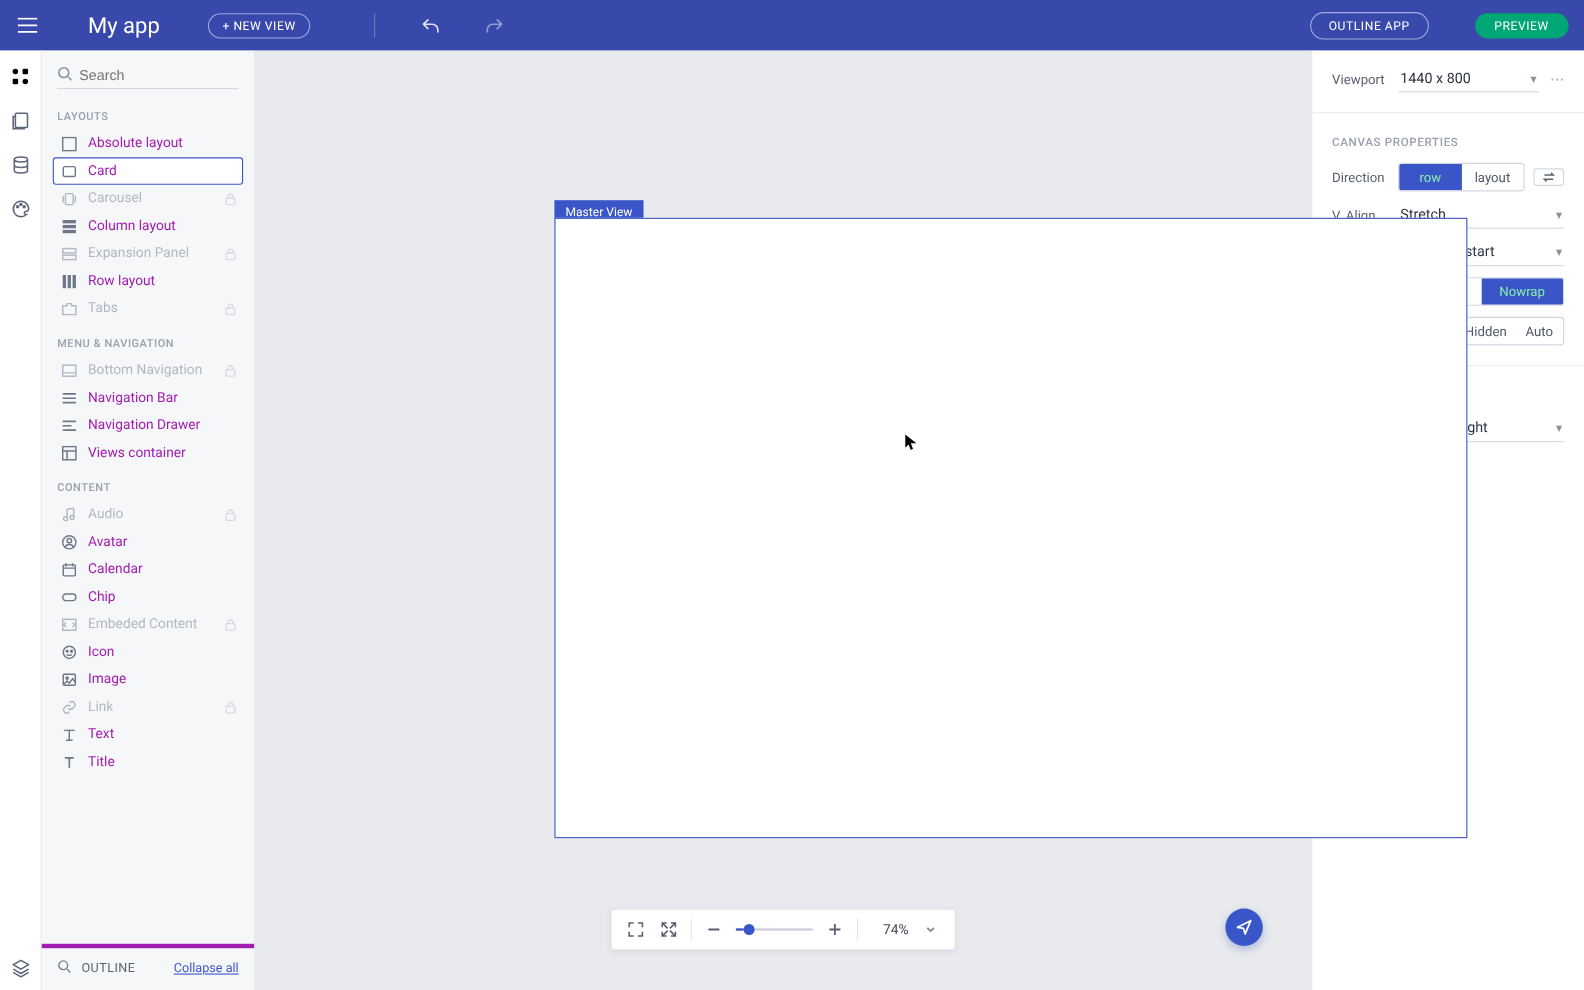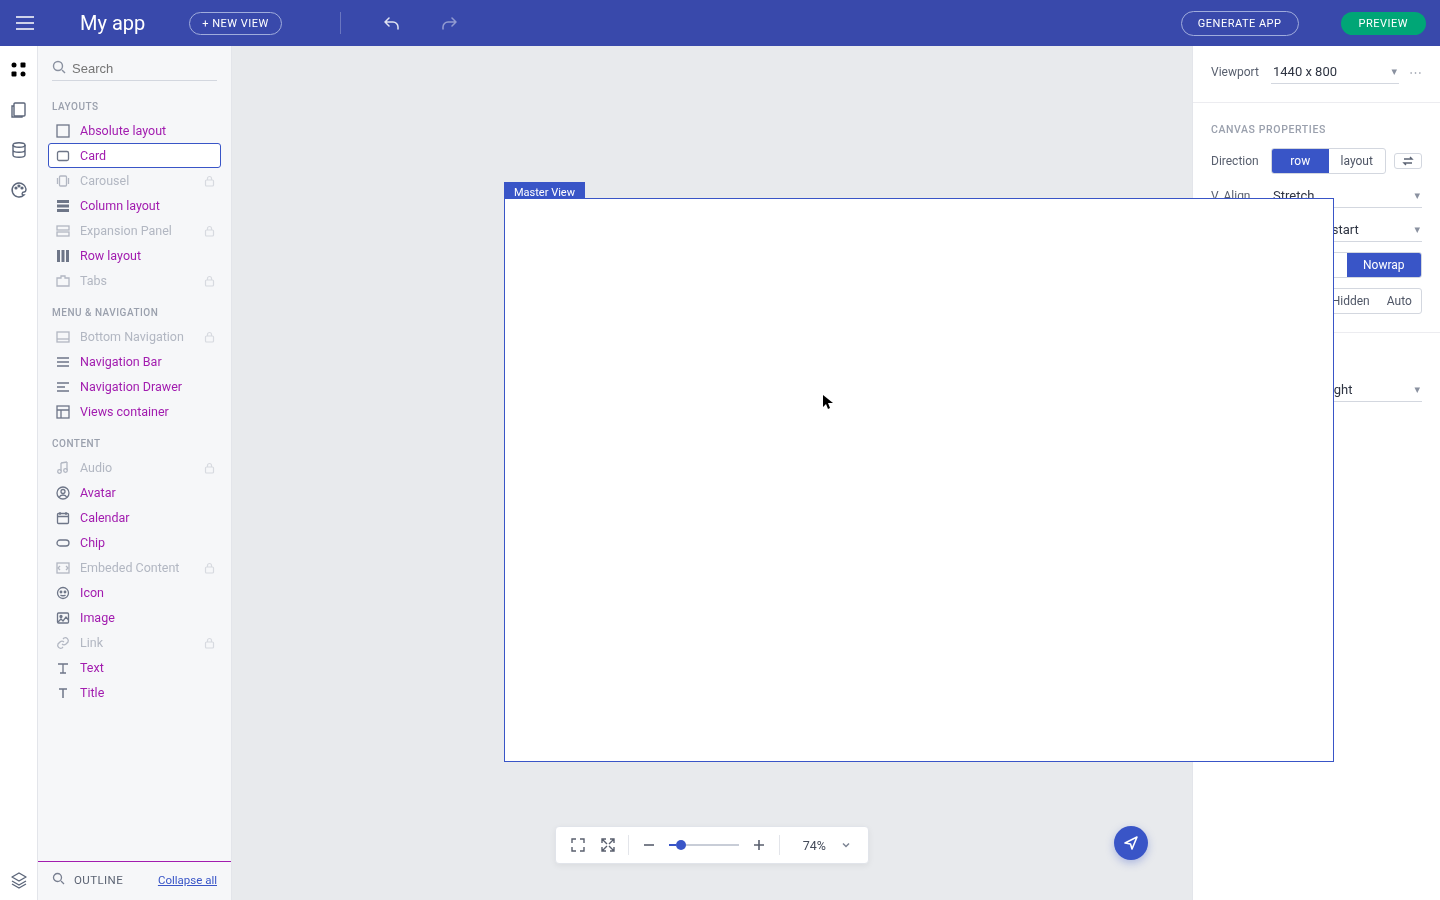--- a/index.html
+++ b/index.html
@@ -34,21 +34,21 @@
 
 .listwrap { flex:1; overflow-y:auto; padding: 0 10px 8px; }
 .section-h { font-size:10px; letter-spacing:.5px; color:#9aa0ad; padding: 14px 4px 6px; font-weight:500;}
 .item { display:flex; align-items:center; height:25px; padding:0 6px; border-radius:2px; cursor:pointer; color:#a21caf; font-size:12.5px;}
 .item .ii { width:18px; height:18px; margin-right:8px; display:flex; align-items:center; justify-content:center; color:#6e7688;}
 .item.locked { color:#b2b7c2; }
 .item.locked .ii { color:#b2b7c2;}
 .item .lock { margin-left:auto; opacity:.45; }
 .item.selected { outline:1.5px solid #3955c7; outline-offset:-1px; background:#fff; border-radius:3px;}
 
-.outline-sec { border-top:1px solid #a21caf; padding:10px 14px 12px; display:flex; align-items:center; font-size:11.5px; color:#5b6373;}
+.outline-sec { border-top:4px solid #a21caf; padding:10px 14px 12px; display:flex; align-items:center; font-size:11.5px; color:#5b6373;}
 .outline-sec .oicon{ width:16px; height:16px; margin-right:6px; color:#787f90;}
 .outline-sec .collapse { margin-left:auto; color:#3955c7; text-decoration:underline; cursor:pointer;}
 .outline-sec .otxt { letter-spacing:.4px;}
 
 
 .canvas { flex:1; position:relative; background:#e8eaed; }
 .master-label { position:absolute; left:272px; top:136px; background:#3955c7; color:#fff; font-size:11px; padding:4px 10px; }
 .master-box { position:absolute; left:272px; top:152px; width:830px; height:564px; background:#fff; border:1.5px solid #3955c7; }
 .cursor { position:absolute; left:590px; top:348px; }
 
@@ -67,21 +67,21 @@
 
 .rightpanel { width:248px; background:#fff; border-left:1px solid #e3e5ea; padding: 14px 18px; }
 .rp-row { display:flex; align-items:center; margin-bottom: 10px; }
 .rp-row .lbl { width:60px; font-size:12px; color:#59606f; }
 .rp-select { flex:1; border:none; border-bottom:1px solid #d3d7df; padding:4px 2px; font-size:13px; color:#2e3442; display:flex; align-items:center; justify-content:space-between; cursor:pointer;}
 .rp-select .chev { color:#8a91a0; font-size:11px;}
 .rp-more { margin-left:10px; color:#9aa0ad; cursor:pointer;}
 .rp-h { font-size:10.5px; letter-spacing:.6px; color:#9aa0ad; margin: 20px 0 12px; font-weight:500;}
 .segctrl { display:flex; border:1px solid #d3d7df; border-radius:3px; overflow:hidden; flex:1;}
 .segctrl .seg { flex:1; text-align:center; padding:5px 8px; font-size:12px; color:#4f5666; cursor:pointer;}
-.segctrl .seg.on { background:#3955c7; color:#ffffff;}
+.segctrl .seg.on { background:#3955c7; color:#86efac;}
 .swap-btn { width:28px; border:1px solid #d3d7df; border-radius:3px; display:flex; align-items:center; justify-content:center; margin-left:8px; cursor:pointer; color:#5b6373; height:100%;}
 .rp-divider { height:1px; background:#ececf0; margin: 18px -18px; }
 
 svg { display:block; }
 </style>
 </head>
 <body>
 
 <div class="topbar">
   <div class="ham">
@@ -96,21 +96,21 @@
     <svg width="17" height="15" viewBox="0 0 17 15">
         <path d="M6 2 2 6l4 4M2 6h8a5 5 0 0 1 5 5v2" fill="none" stroke="#fff" stroke-width="1.5" stroke-linecap="round" stroke-linejoin="round"></path>
       </svg>
   </div>
   <div class="hist" style="opacity:.45">
     <svg width="17" height="15" viewBox="0 0 17 15">
         <path d="M11 2l4 4-4 4M15 6H7a5 5 0 0 0-5 5v2" fill="none" stroke="#fff" stroke-width="1.5" stroke-linecap="round" stroke-linejoin="round"></path>
       </svg>
   </div>
   <div class="spacer"></div>
-  <div class="gen">GENERATE APP</div>
+  <div class="gen">OUTLINE APP</div>
   <div class="preview">PREVIEW</div>
 </div>
 
 <div class="main">
 
   <div class="rail">
     <div class="ri active">
       <svg width="18" height="18" viewBox="0 0 18 18">
           <circle cx="4" cy="4" r="2.5"></circle>
           <rect x="10.5" y="1.5" width="5" height="5" rx="1"></rect>

